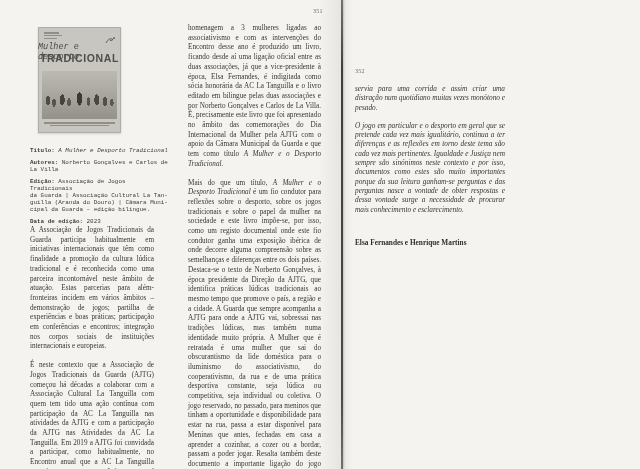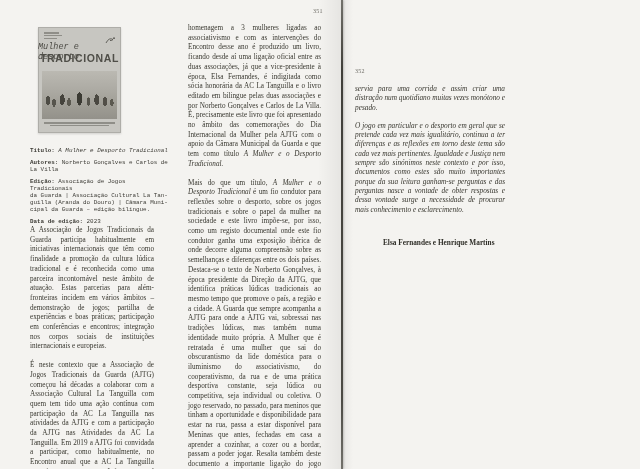--- a/index.html
+++ b/index.html
@@ -56,21 +56,21 @@
   .meta-value-italic{font-style:italic;}
 
   
   .bodycol{position:absolute;text-align:justify;font-size:7.2px;line-height:9.7px;color:#38372f;}
   .bodycol p{margin:0 0 9px 0;}
   .col1{left:30px;top:226px;width:124px;}
   .col2{left:188px;top:24px;width:133px;}
   .rcol{left:355px;top:84px;width:150px;font-size:7.3px;line-height:9.3px;font-style:italic;}
   .booktitle{font-style:italic;}
   .signature{position:absolute;left:355px;top:238px;width:160px;
-    font-weight:bold;font-size:7.3px;color:#2f2e28;margin-left:28px;}
+    font-weight:bold;font-size:7.3px;color:#2f2e28;}
 </style>
 </head>
 <body>
 
 <div class="stage">
 
   <div class="fold-shadow-left"></div>
   <div class="gutter-line"></div>
   <div class="fold-shadow-right"></div>
 

